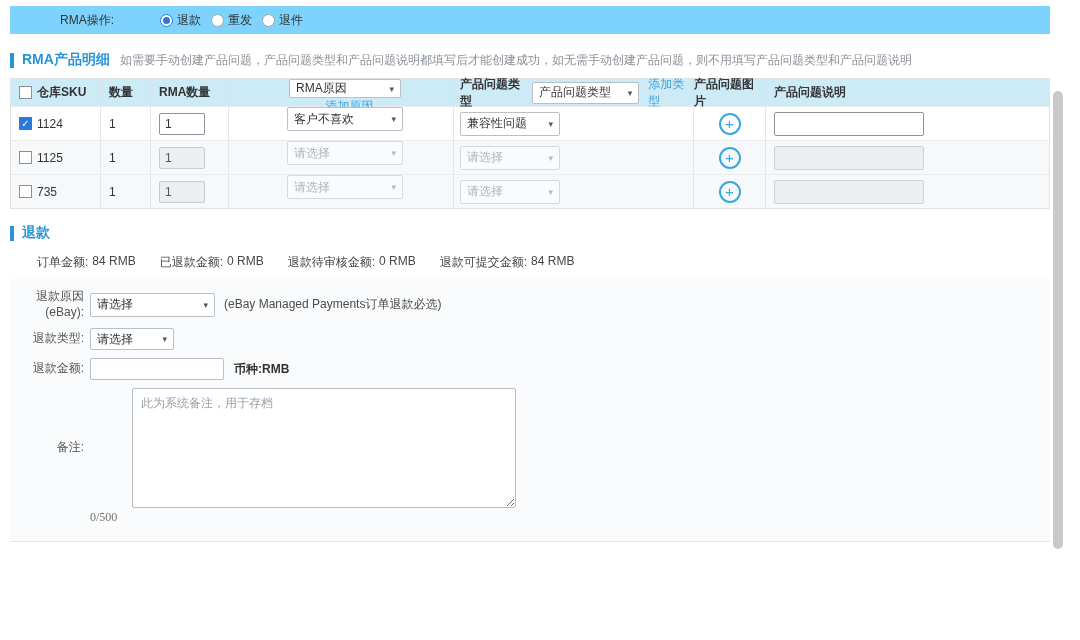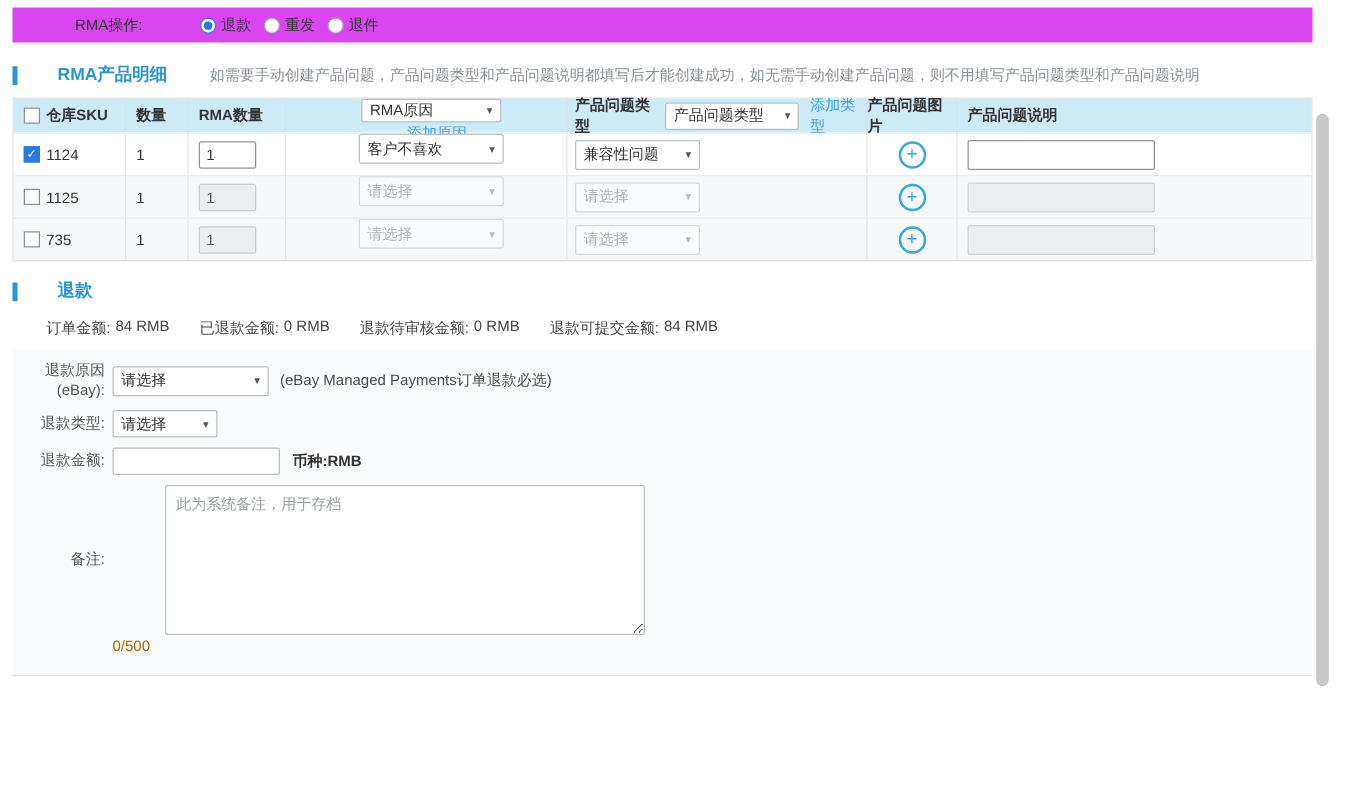--- a/index.html
+++ b/index.html
@@ -9,31 +9,31 @@
 
   
   .mhead { height:38px; border-bottom:1px solid #e8e8e8; padding-left:28px; display:flex; align-items:center; }
   .mtitle { font-size:15px; font-weight:bold; color:#333; }
   .mclose { position:absolute; top:7px; right:12px; width:24px; height:24px; display:flex;
     align-items:center; justify-content:center; font-size:20px; color:#9aa0a6; }
 
   .mbody { margin-left:10px; width:1040px; }
 
   
-  .opbar { margin-top:6px; height:28px; background:#d946ef; display:flex; align-items:center; padding-left:50px; }
+  .opbar { margin-top:6px; height:28px; background:#7dd3fc; display:flex; align-items:center; padding-left:50px; }
   .oplabel { color:#333; width:64px; }
   .radios { display:flex; align-items:center; margin-left:36px; gap:10px; }
   .radio { display:flex; align-items:center; gap:4px; }
   .rdo { width:13px; height:13px; border-radius:50%; border:1px solid #a0a6ad; background:#fff;
     display:inline-flex; align-items:center; justify-content:center; }
   .rdo.checked { border-color:var(--control-blue); }
   .rdo.checked::after { content:""; width:7px; height:7px; border-radius:50%; background:var(--control-blue); }
 
   
-  .sechead { margin:17px 0 9px 0; display:flex; align-items:center;gap:24px; }
+  .sechead { margin:17px 0 9px 0; display:flex; align-items:center; }
   .secbar { width:4px; height:15px; background:var(--accent); margin-right:8px; }
   .sectitle { font-size:14px; font-weight:bold; color:var(--accent); }
   .sechint { margin-left:10px; color:#8a9097; }
   .sechead.refund { margin-top:15px; }
 
   
   .tbl { border:1px solid #dde3e8; }
   .thr { display:flex; align-items:center; background:var(--table-header-bg); height:27px; }
   .tr  { display:flex; align-items:center; height:34px; background:#fff; border-top:1px solid #e8ecef; }
   .tr.alt { background:#f7f8fa; }
@@ -85,21 +85,21 @@
   .fin { width:134px; height:22px; border:1px solid #b9bfc6; border-radius:2px; background:#fff;
     padding-left:6px; font-family:inherit; font-size:12px; }
   .fhint { margin-left:9px; color:#4a4a4a; }
   .fcur { margin-left:10px; font-weight:bold; color:#333; }
   textarea { border:1px solid #b9bfc6; border-radius:2px; background:#fff; padding:6px 8px;
     font-family:inherit; font-size:12px; color:#333; resize:both; }
   textarea::placeholder, input::placeholder { color:#9aa0a6; }
   .ta1 { width:392px; height:50px; }
   .ta2 { width:384px; height:120px;margin-left:42px; }
   .frow.remark { margin-bottom:2px; }
-  .counter { color:#a16207; }
+  .counter { color:#737373;font-family:Liberation Serif, serif; }
 
   
   .sbthumb { position:absolute; left:1053px; top:85px; width:10px; height:458px;
     background:#c9c9c9; border-radius:5px; }
 </style>
 </head>
 <body>
 
 <div class="modal">
 

